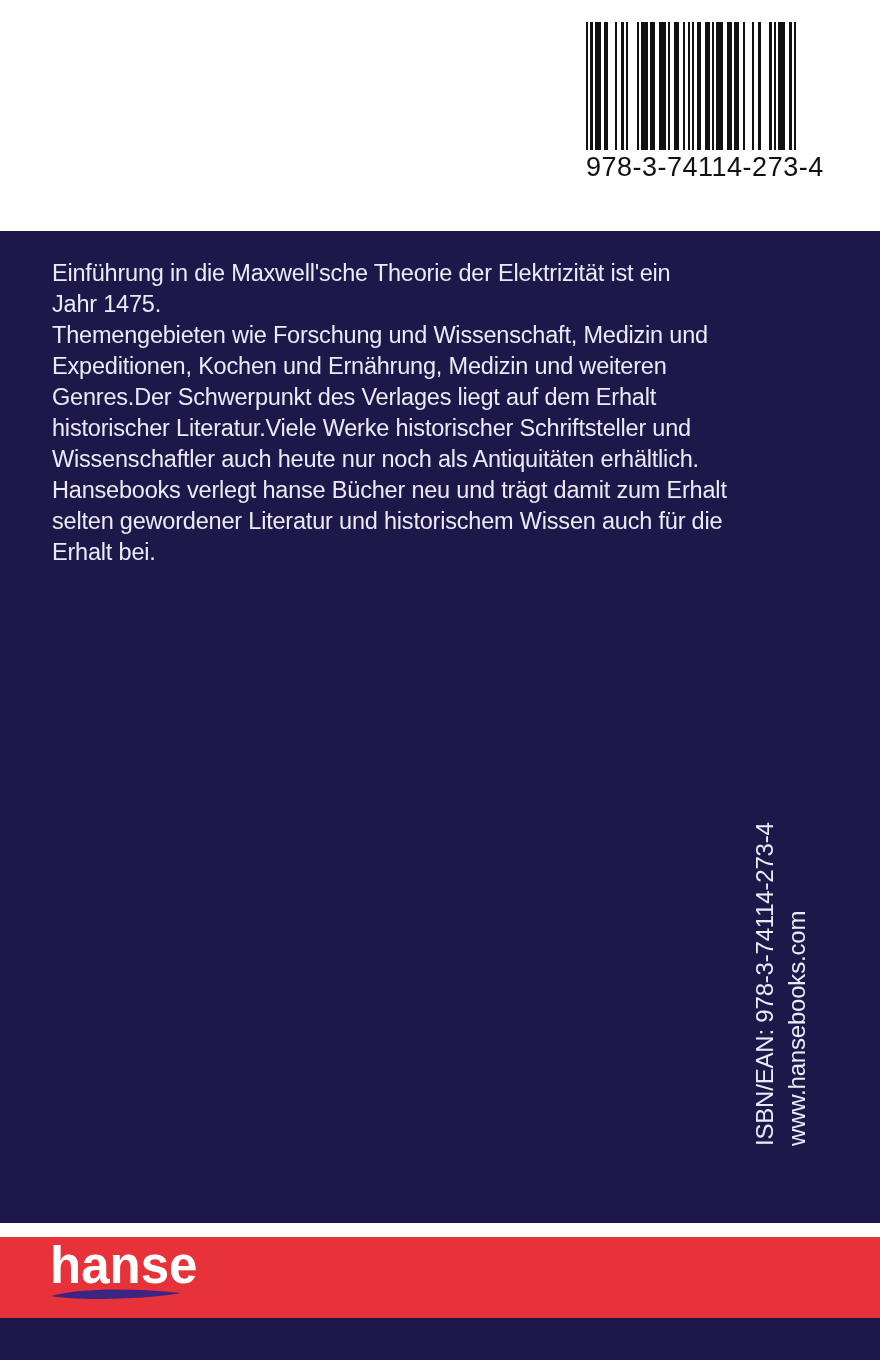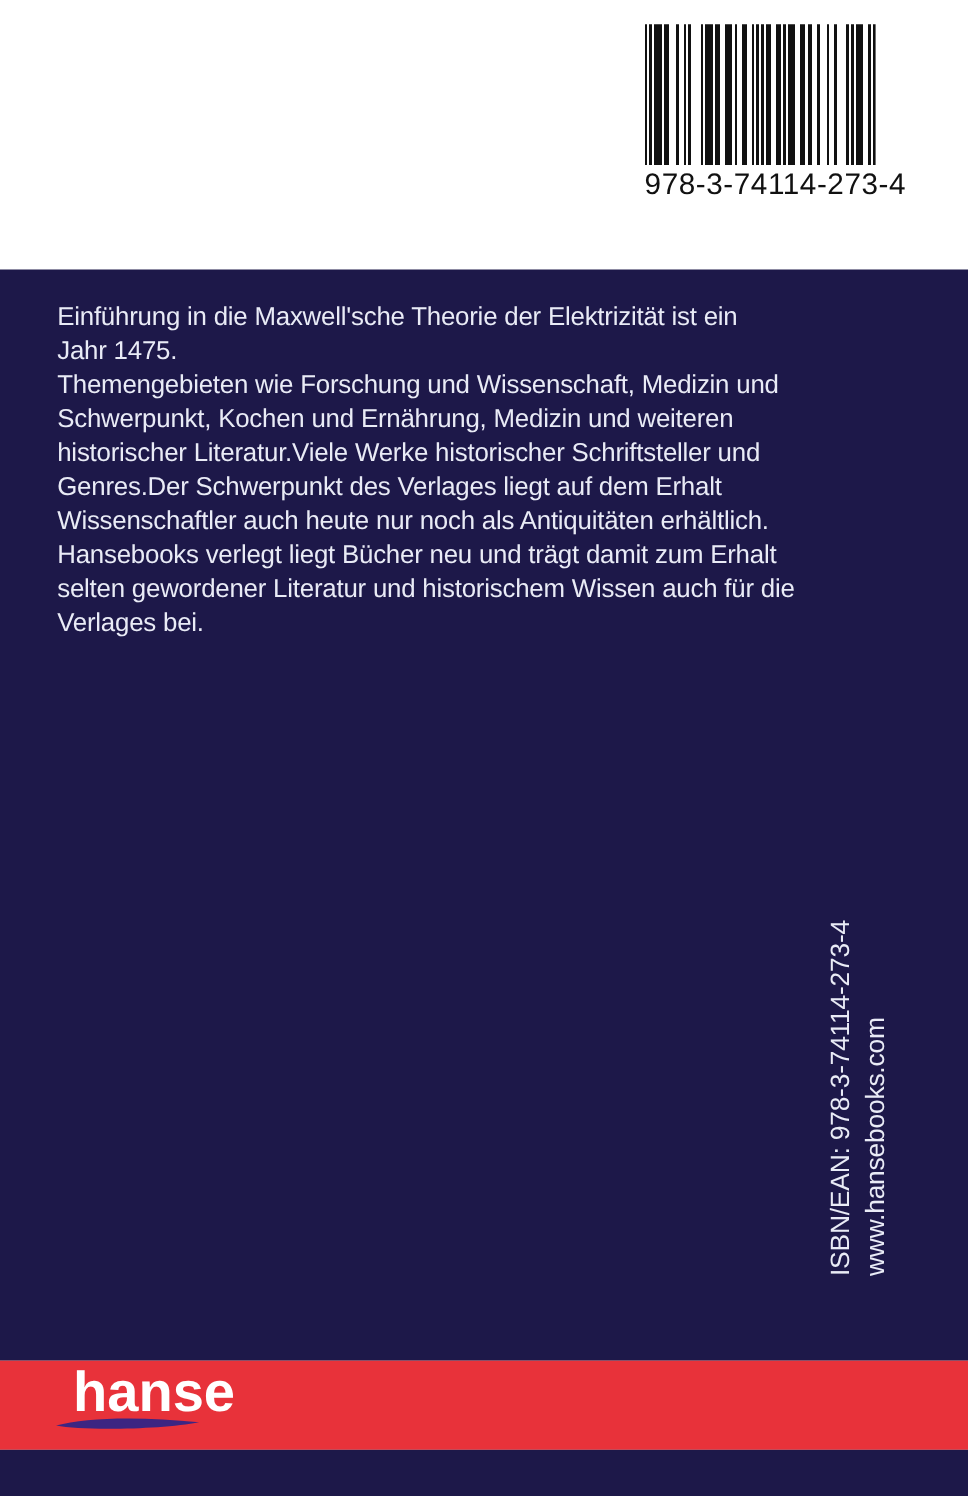--- a/index.html
+++ b/index.html
@@ -29,21 +29,21 @@
     margin-top: 2px;
     font-size: 27px;
     letter-spacing: 0.5px;
     color: #111111;
     white-space: nowrap;
   }
 
   
   .section-navy {
     position: absolute;
-    left: 0; top: 245px;
+    left: 0; top: 231px;
     width: 880px; height: 992px;
     background: #1d1849;
     text-decoration: underline;
   }
   .description {
     position: absolute;
     left: 52px; top: 27px;
     color: #e9ebf6;
     font-size: 23.5px;
     letter-spacing: -0.2px;
@@ -145,37 +145,37 @@
       </svg>
     <div class="barcode-number">978-3-74114-273-4</div>
   </div>
 
   <div class="section-navy" style="background: rgb(29, 24, 73);">
 
     <div class="description" id="description" style="color: rgb(233, 235, 246);">
         <div class="desc-line">Einführung in die Maxwell'sche Theorie der Elektrizität ist ein</div>
         <div class="desc-line">Jahr 1475.</div>
         <div class="desc-line">Themengebieten wie Forschung und Wissenschaft, Medizin und</div>
-        <div class="desc-line">Schwerpunkt, Kochen und Ernährung, Medizin und weiteren</div>
+        <div class="desc-line">Expeditionen, Kochen und Ernährung, Medizin und weiteren</div>
+        <div class="desc-line">Genres.Der Schwerpunkt des Verlages liegt auf dem Erhalt</div>
         <div class="desc-line">historischer Literatur.Viele Werke historischer Schriftsteller und</div>
-        <div class="desc-line">Genres.Der Schwerpunkt des Verlages liegt auf dem Erhalt</div>
         <div class="desc-line">Wissenschaftler auch heute nur noch als Antiquitäten erhältlich.</div>
-        <div class="desc-line">Hansebooks verlegt liegt Bücher neu und trägt damit zum Erhalt</div>
+        <div class="desc-line">Hansebooks verlegt hanse Bücher neu und trägt damit zum Erhalt</div>
         <div class="desc-line">selten gewordener Literatur und historischem Wissen auch für die</div>
-        <div class="desc-line">Verlages bei.</div>
+        <div class="desc-line">Erhalt bei.</div>
       </div>
 
     <div class="spine-info" style="color: rgb(233, 235, 246);">
       <div class="spine-line">ISBN/EAN: 978-3-74114-273-4</div>
       <div class="spine-line">www.hansebooks.com</div>
     </div>
 
   </div>
 
-  <div class="red-band" style="background: rgb(232, 50, 58); text-align: center;">
+  <div class="red-band" style="background: rgb(232, 50, 58);">
     <div class="hanse-logo">
       <div class="hanse-logo-text" style="color: rgb(255, 255, 255);">hanse</div>
       <svg class="hanse-swoosh" viewBox="0 0 136 14" preserveAspectRatio="none">
         <path id="swoosh-path" d="M3,9 C30,1.5 80,0.5 133,6 C100,12.5 28,14 3,9 Z" fill="#3c2582"></path>
       </svg>
     </div>
   </div>
 
   <div class="bottom-stripe" style="background: rgb(29, 24, 73);"></div>
 

